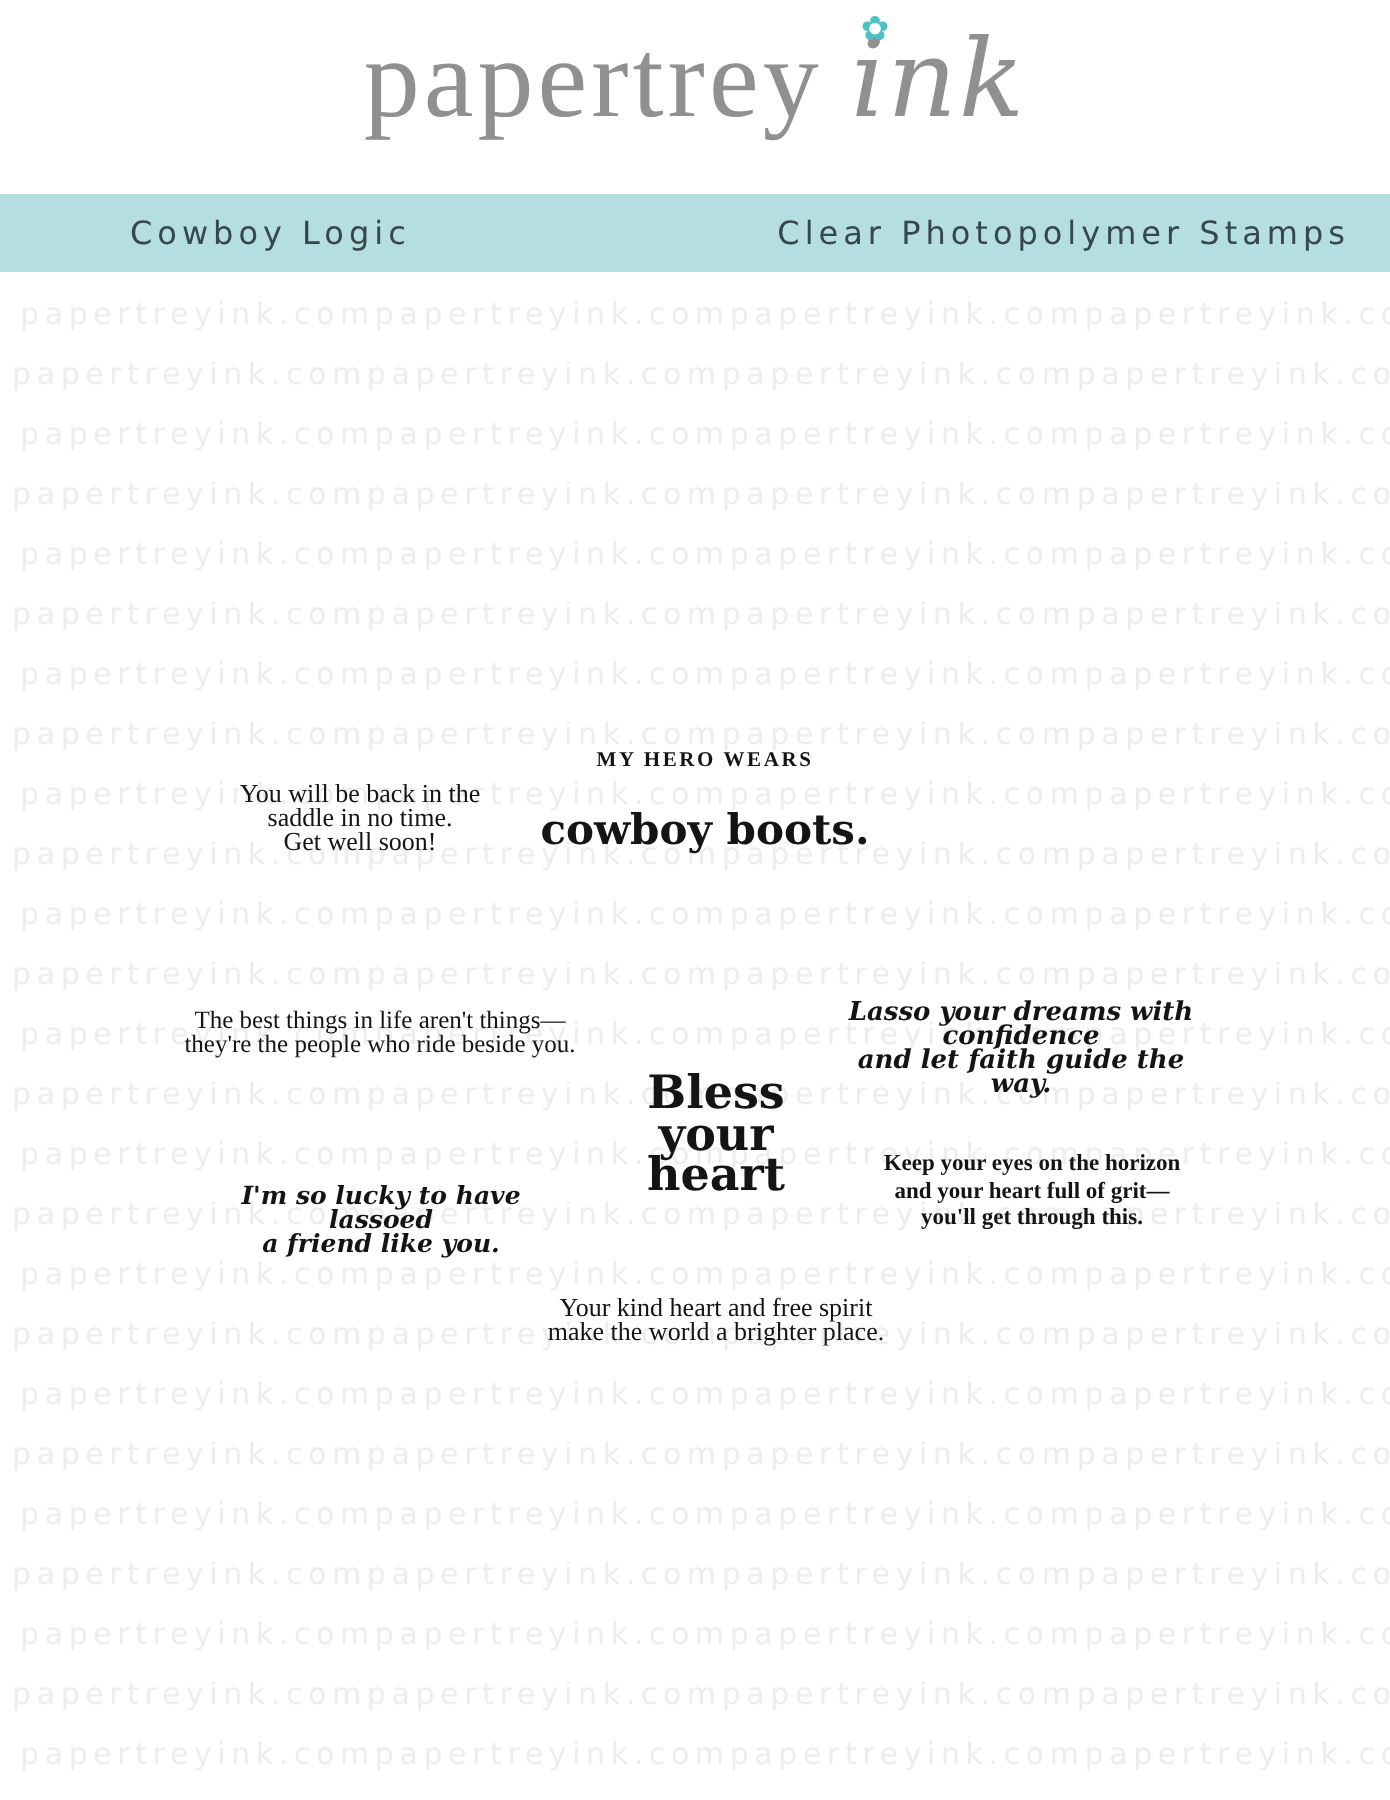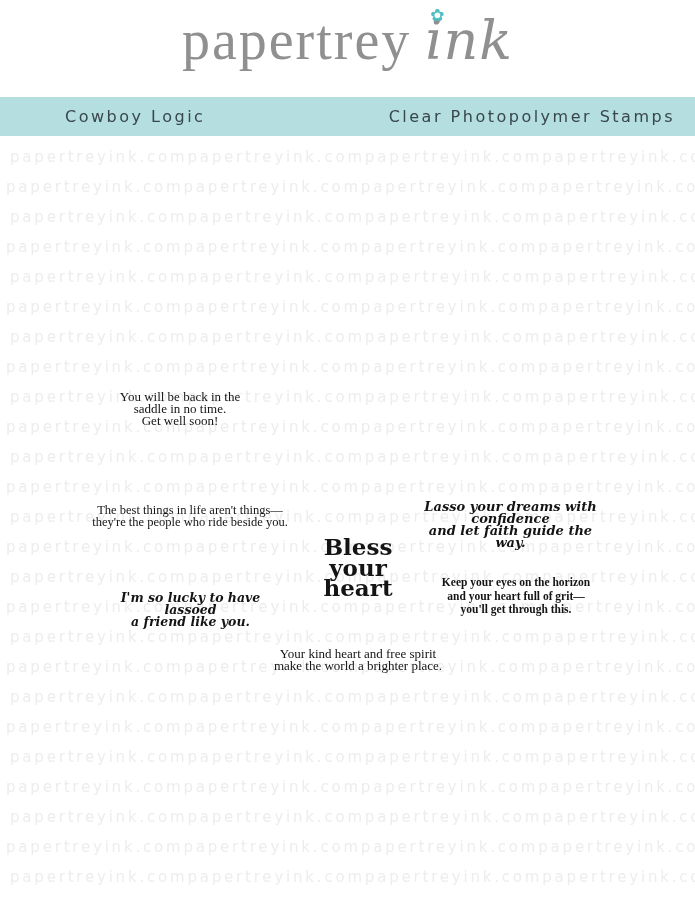--- a/index.html
+++ b/index.html
@@ -279,20 +279,24 @@
         <span>papertreyink.com</span>
       </div>
       <div class="wm-row">
         <span>papertreyink.com</span>
         <span>papertreyink.com</span>
         <span>papertreyink.com</span>
         <span>papertreyink.com</span>
       </div>
     </div>
 
+  <div class="stamp stamp-my-hero">
+    <span class="eyebrow">MY HERO WEARS</span>
+    <span class="title">cowboy boots.</span>
+  </div>
 
   <div class="stamp stamp-get-well">You will be back in the
 saddle in no time.
 Get well soon!</div>
 
 
 
   <div class="stamp stamp-best-things">The best things in life aren't things—
 they're the people who ride beside you.</div>
 

